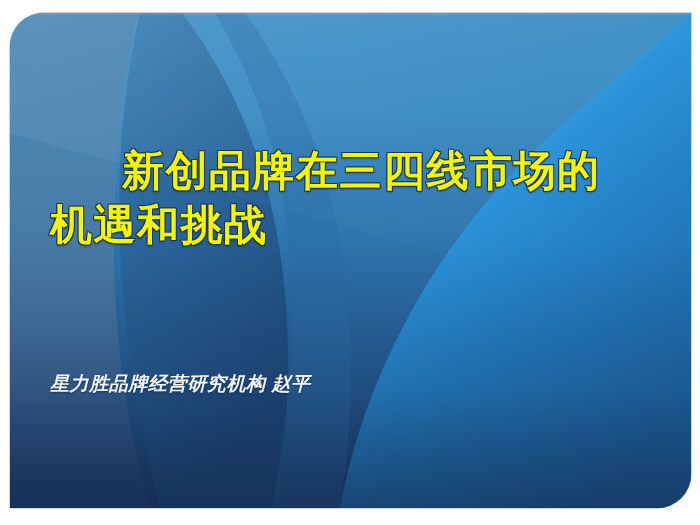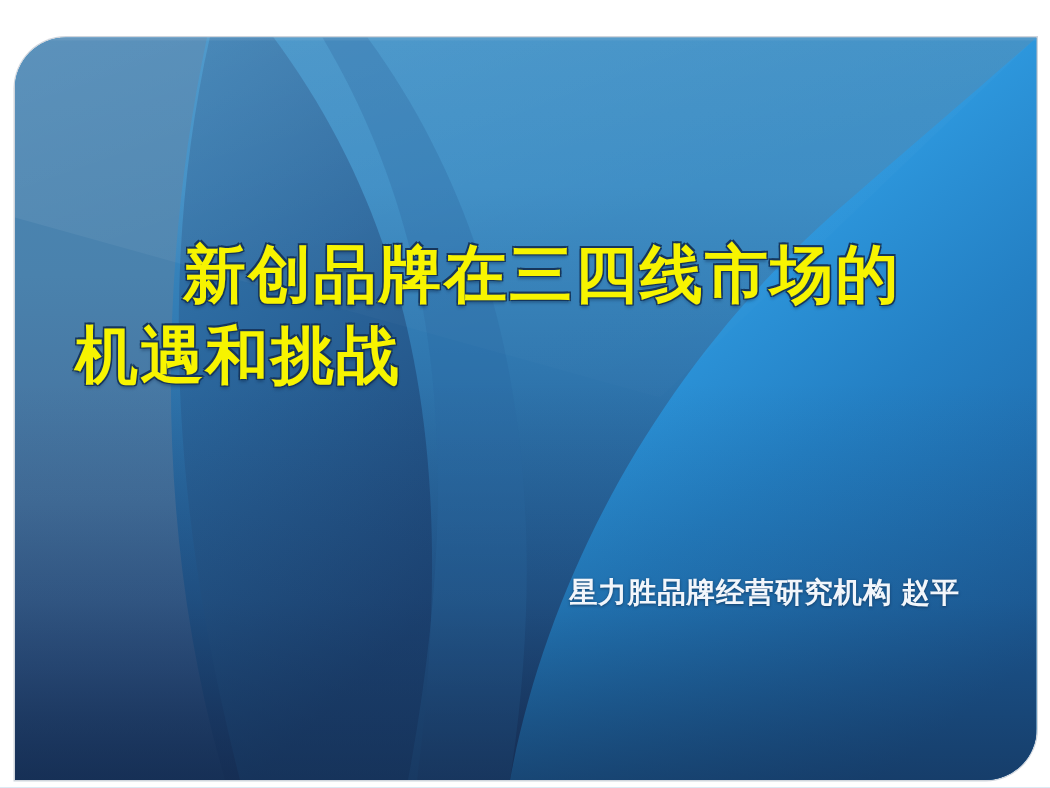--- a/index.html
+++ b/index.html
@@ -20,21 +20,21 @@
     width: 700px;
     height: 525px;
     background: #ffffff;
     box-sizing: border-box;
   }
 
   
   #slide-canvas {
     position: absolute;
     left: 10px;
-    top: 25px;
+    top: 13px;
     width: 681px;
     height: 495px;
     overflow: hidden;
     border-top-left-radius: 34px;
     border-bottom-right-radius: 34px;
     border-top-right-radius: 0px;
     border-bottom-left-radius: 0px;
     box-shadow: 0 0 0 1px rgba(200,206,214,0.85);
     background: #3d8cc0;
   }
@@ -84,21 +84,22 @@
   }
 
   #title-line-1 { text-align: left; padding-left: 72px; }
   #title-line-2 { text-align: left; }
 
   #subtitle-block {
     position: absolute;
     left: 40px;
     top: 358px;
     width: 590px;
-    text-align: right;
+    text-align: left;
+    font-style: italic;
   }
 
   #subtitle-text {
     display: inline-block;
     color: #f2f6fb;
     font-size: 19px;
     line-height: 26px;
     font-weight: bold;
     letter-spacing: 0.6px;
     white-space: nowrap;

